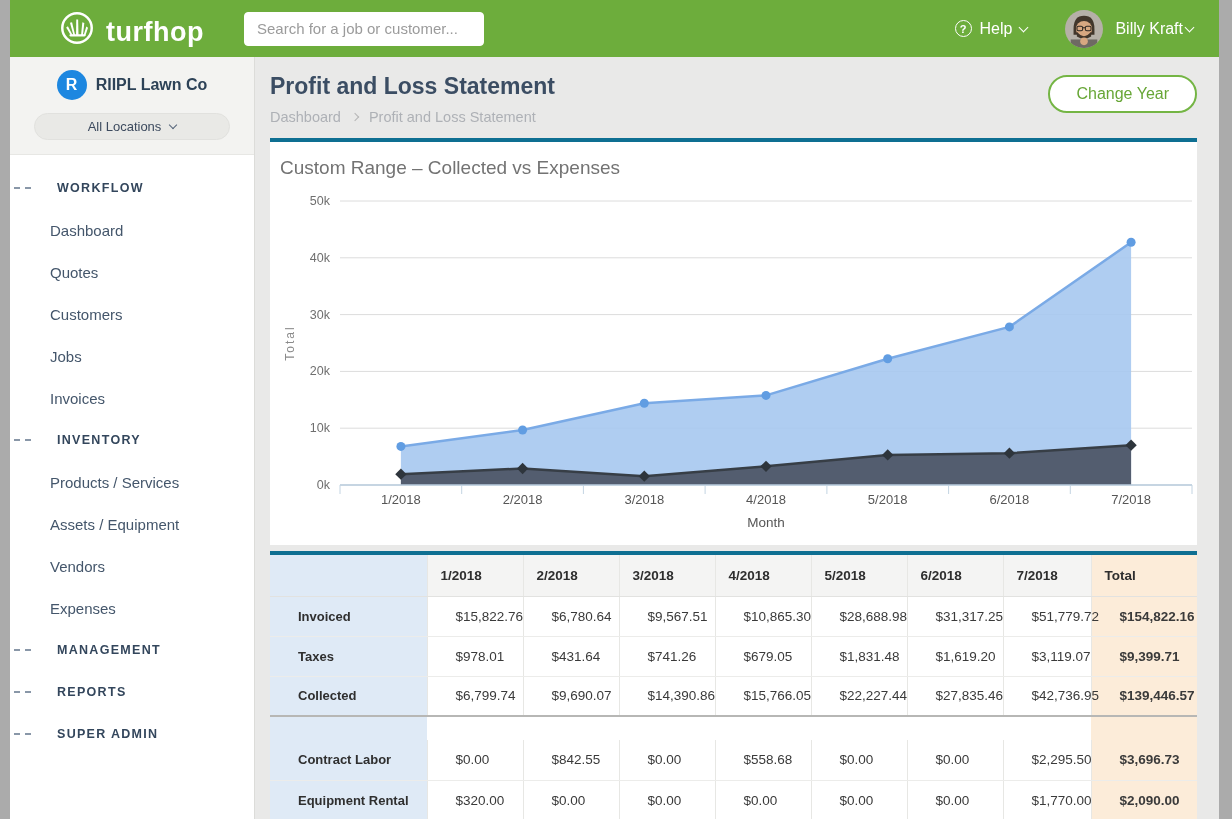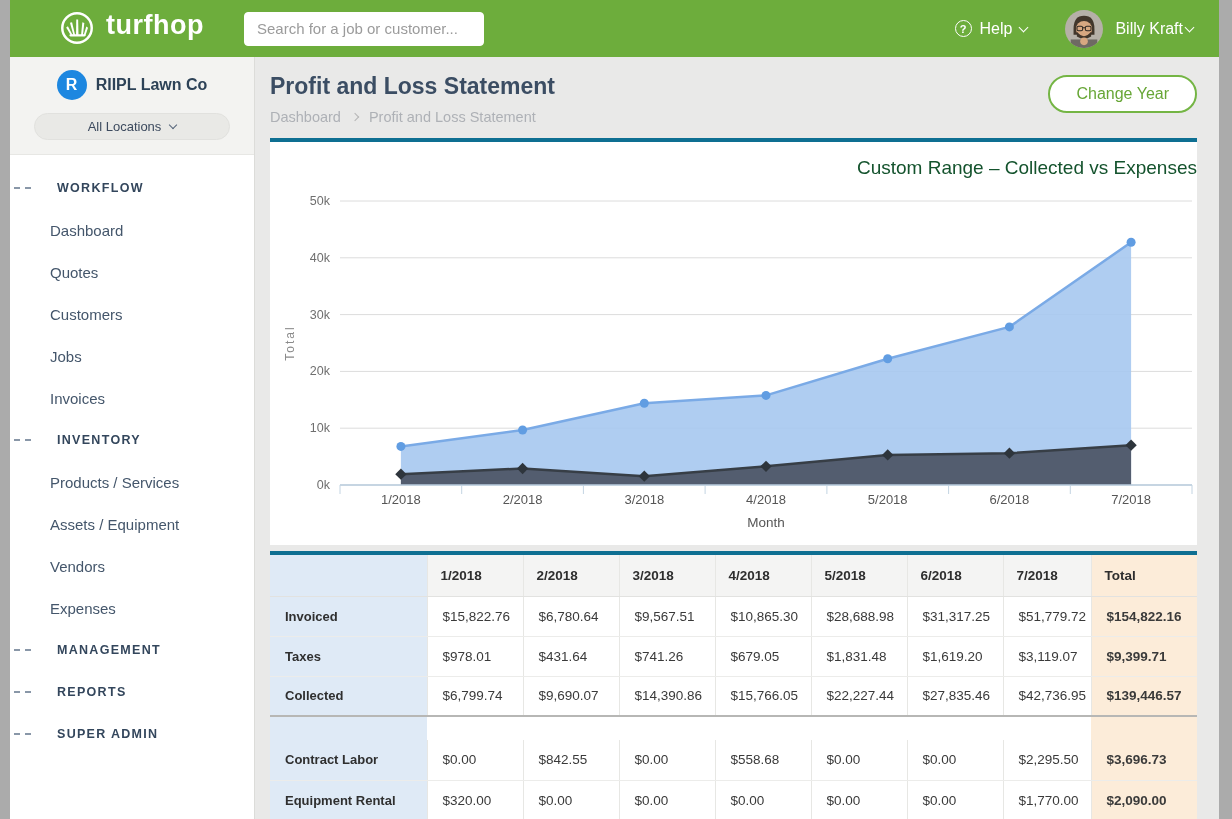--- a/index.html
+++ b/index.html
@@ -9,21 +9,21 @@
   .app { position:relative; width:1232px; height:819px; overflow:hidden; background:#e9e9e8; }
 
   
   .scroll-strip { position:absolute; top:0; bottom:0; background:#ababab; z-index:40; }
   .scroll-left  { left:0; width:10px; }
   .scroll-right { right:0; width:13px; }
 
   
   .topbar { position:absolute; left:10px; right:13px; top:0; height:57px;
     background:var(--green,#6dad3c); display:flex; align-items:center; z-index:20; }
-  .brand { display:flex; align-items:flex-start; gap:10px; margin-left:48px; color:#fff; }
+  .brand { display:flex; align-items:flex-end; gap:10px; margin-left:48px; color:#fff; }
   .brand-word { font-size:27px; font-weight:700; letter-spacing:.5px; }
   .search { margin-left:40px; width:240px; height:34px; border-radius:4px;
     border:1px solid #fff; padding:0 12px; font-size:15px; color:#444; outline:none;
     font-family:"Liberation Sans",sans-serif; }
   .search::placeholder { color:#9b9b9b; }
   .topbar-spacer { flex:1; }
   .help { display:flex; align-items:center; gap:8px; color:#fff; font-size:16px; cursor:pointer; }
   .q-icon { width:17px; height:17px; border:1.5px solid #fff; border-radius:50%;
     display:flex; align-items:center; justify-content:center; font-size:11px; font-weight:700; }
   .chev { display:inline-block; width:7px; height:7px;
@@ -62,28 +62,28 @@
   .crumbs { margin-top:9px; font-size:14.5px; color:#aeb1b6; display:flex;
     align-items:center; gap:11px; }
   .crumbs .chev-right { width:6px; height:6px; color:#b5b5b5; }
   .crumb-link { cursor:pointer; }
   .change-year { margin-left:auto; margin-top:2px; height:38px; padding:0 26px;
     border-radius:19px; background:#fff; border:2px solid var(--btn-green,#74b544);
     color:#67a636; font-size:16px; cursor:pointer; font-family:"Liberation Sans",sans-serif; }
 
   .chart-card { margin:13px 22px 0 15px; background:#fff;
     border-top:4px solid var(--teal,#0e6f92); height:407px; overflow:hidden; }
-  .chart-title { text-align:right; padding:15px 0 5px; font-size:19px; color:#14532d; }
+  .chart-title { text-align:left; padding:15px 0 5px; font-size:19px; color:#737373;margin-left:10px; }
   svg.chart { display:block; width:927px; height:357px; font-family:"Liberation Sans",sans-serif; }
 
   .table-card { margin:6px 22px 0 15px; border-top:4px solid var(--teal,#0e6f92); background:#fff; }
   table { width:100%; border-collapse:collapse; font-size:13.5px; table-layout:fixed; }
   thead th { height:41px; background:#f4f4f3; font-weight:700; color:#2e2e2e;
     text-align:left; padding-left:13px; border-bottom:1px solid #e2e2e0; }
-  tbody td { height:40px; padding-left:15px; color:#3a3a3a;
+  tbody td { height:40px; padding-left:28px; color:#3a3a3a;
     border-bottom:1px solid #ececea; }
   th.val, td.val, th.tot, td.tot { border-left:1px solid #e7e7e4; }
   th.lab, td.lab { background:var(--label-col,#dfeaf6); }
   th.tot, td.tot { background:var(--total-col,#fcecd9); }
   td.lab { font-weight:700; color:#2f2f2f; font-size:13px; }
   td.tot { font-weight:700; }
   tr.spacer { border-top:2px solid #b7b7b5; }
   tr.spacer td { height:24px; border:none; }
   tr.spacer td.lab { background:var(--label-col,#dfeaf6); }
   tr.spacer td.tot { background:var(--total-col,#fcecd9); }

